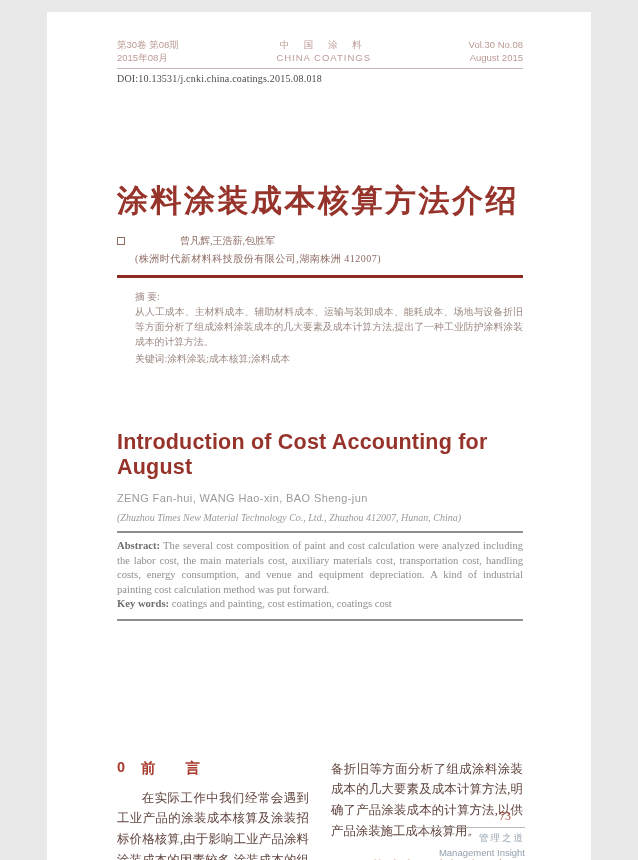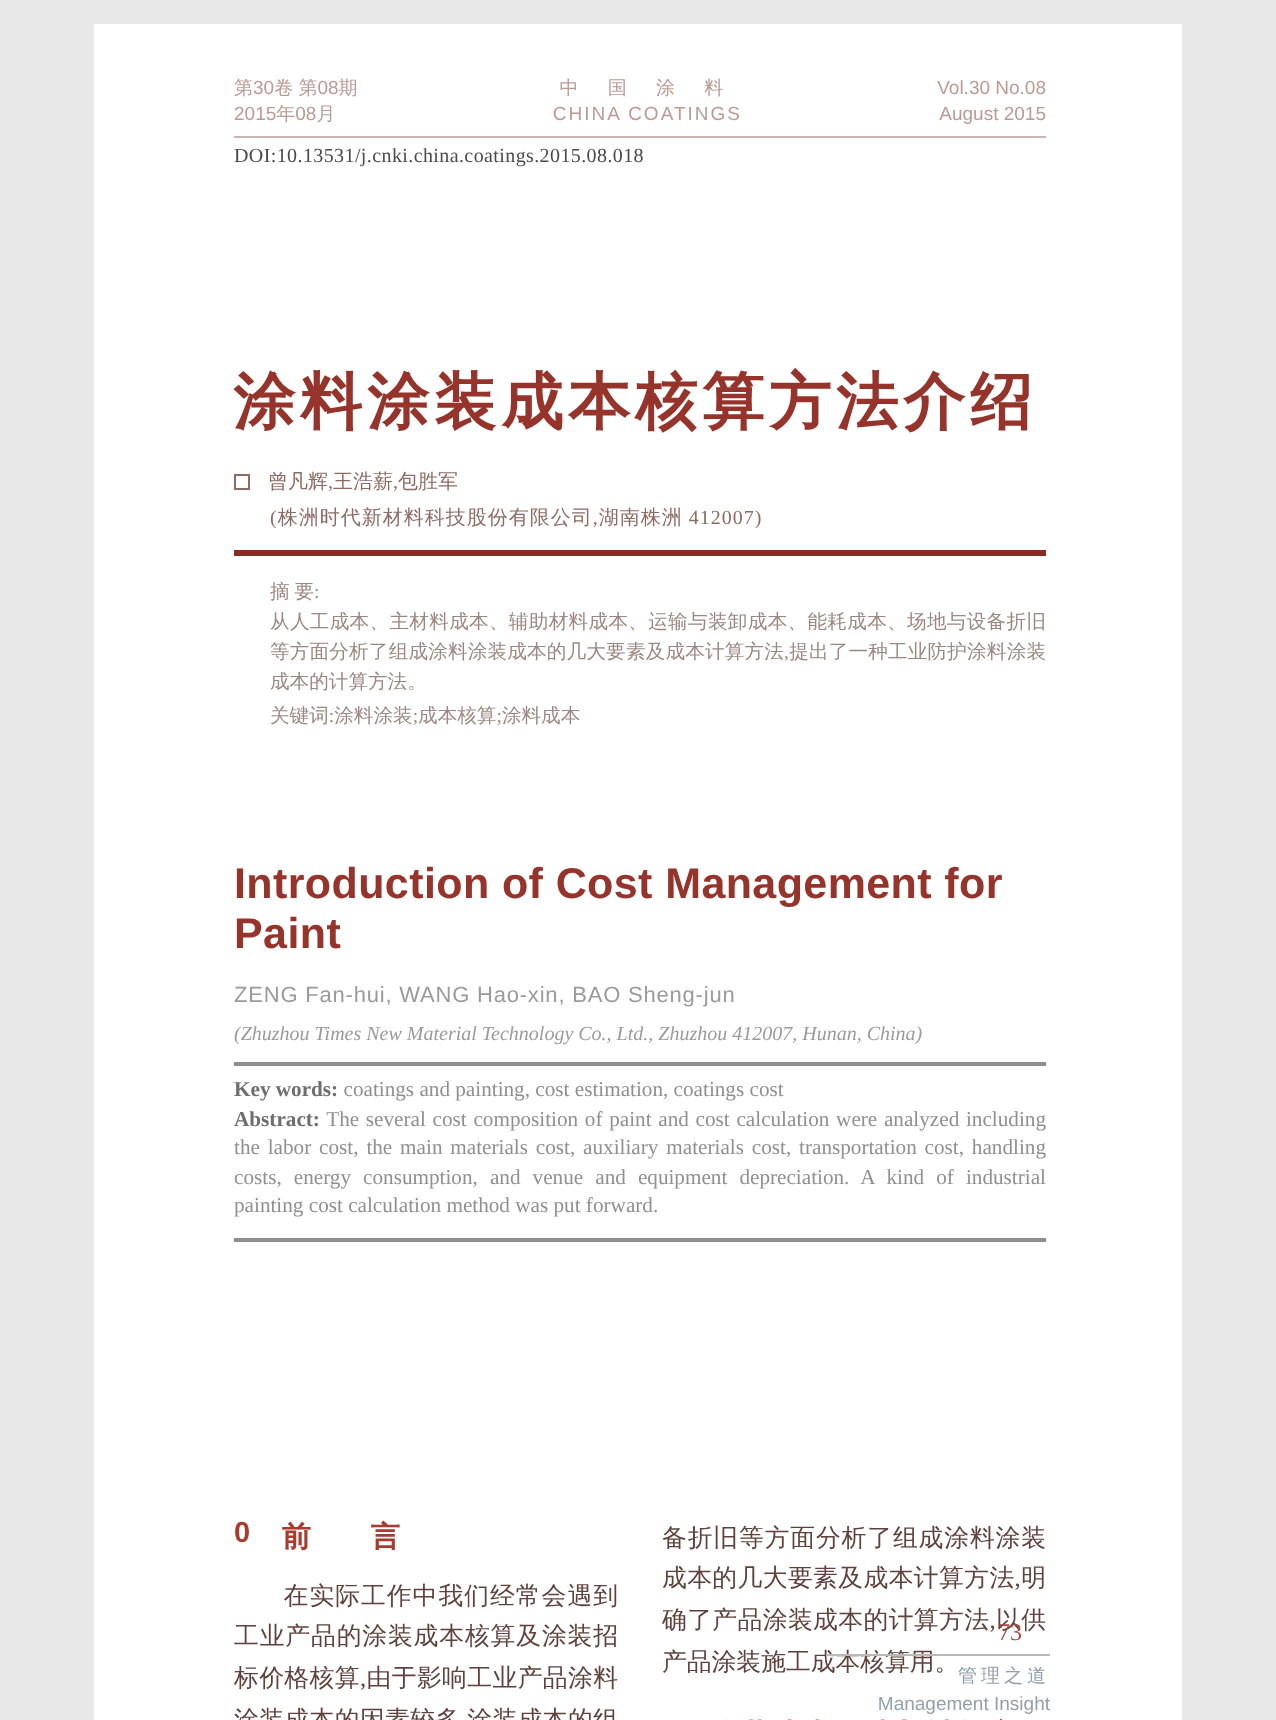--- a/index.html
+++ b/index.html
@@ -34,21 +34,21 @@
   .cn-title {
     margin-top: 96px;
     font-family: "Liberation Sans", sans-serif;
     font-weight: bold;
     font-size: 31px; letter-spacing: 2.5px;
     color: #96332b;
   }
   .cn-authors {
     margin-top: 12px;
     display: flex; align-items: center;
-    font-size: 10px; color: #8d6b63;
+    font-size: 10px; color: #8d6b63; gap: 46px;
   }
   .author-box {
     display: inline-block; width: 8px; height: 8px;
     border: 1px solid #8d6b63; margin-right: 9px;
   }
   .cn-affiliation {
     margin-top: 4px; padding-left: 18px;
     font-size: 10px; color: #8d6b63; letter-spacing: 0.5px;
   }
   .red-rule { margin-top: 9px; height: 3px; background: #8e2a22; }
@@ -166,27 +166,27 @@
   <div class="cn-abstract">
     <div class="hang">
       <span class="lbl">摘  要:</span>
       <span class="txt">从人工成本、主材料成本、辅助材料成本、运输与装卸成本、能耗成本、场地与设备折旧等方面分析了组成涂料涂装成本的几大要素及成本计算方法,提出了一种工业防护涂料涂装成本的计算方法。</span>
     </div>
     <div class="cn-keywords">
       <span>关键词:</span><span>涂料涂装;成本核算;涂料成本</span>
     </div>
   </div>
 
-  <h2 class="en-title">Introduction of Cost Management for Paint</h2>
+  <h2 class="en-title">Introduction of Cost Accounting for August</h2>
   <div class="en-authors">ZENG Fan-hui, WANG Hao-xin, BAO Sheng-jun</div>
   <div class="en-affiliation">(Zhuzhou Times New Material Technology Co., Ltd., Zhuzhou 412007, Hunan, China)</div>
 
   <div class="en-abstract-box">
+    <div><b>Abstract:</b><span> The several cost composition of paint and cost calculation were analyzed including the labor cost, the main materials cost, auxiliary materials cost, transportation cost, handling costs, energy consumption, and venue and equipment depreciation. A kind of industrial painting cost calculation method was put forward.</span></div>
     <div><b>Key words:</b><span> coatings and painting, cost estimation, coatings cost</span></div>
-    <div><b>Abstract:</b><span> The several cost composition of paint and cost calculation were analyzed including the labor cost, the main materials cost, auxiliary materials cost, transportation cost, handling costs, energy consumption, and venue and equipment depreciation. A kind of industrial painting cost calculation method was put forward.</span></div>
   </div>
 
   <div class="columns">
     <div class="colm">
       <div class="sec-heading spaced">
         <span class="num">0</span>
         <span class="ttl">前 言</span>
       </div>
       <p class="body-par indent2">在实际工作中我们经常会遇到工业产品的涂装成本核算及涂装招标价格核算,由于影响工业产品涂料涂装成本的因素较多,涂装成本的组成及计算方法也比较复杂,长期以来我们对涂装成本的核算也处于估算阶段。本文从人工成本、主材料成本、辅助材料成本、运输与装卸成本、能耗成本、场地与设</p>
     </div>

